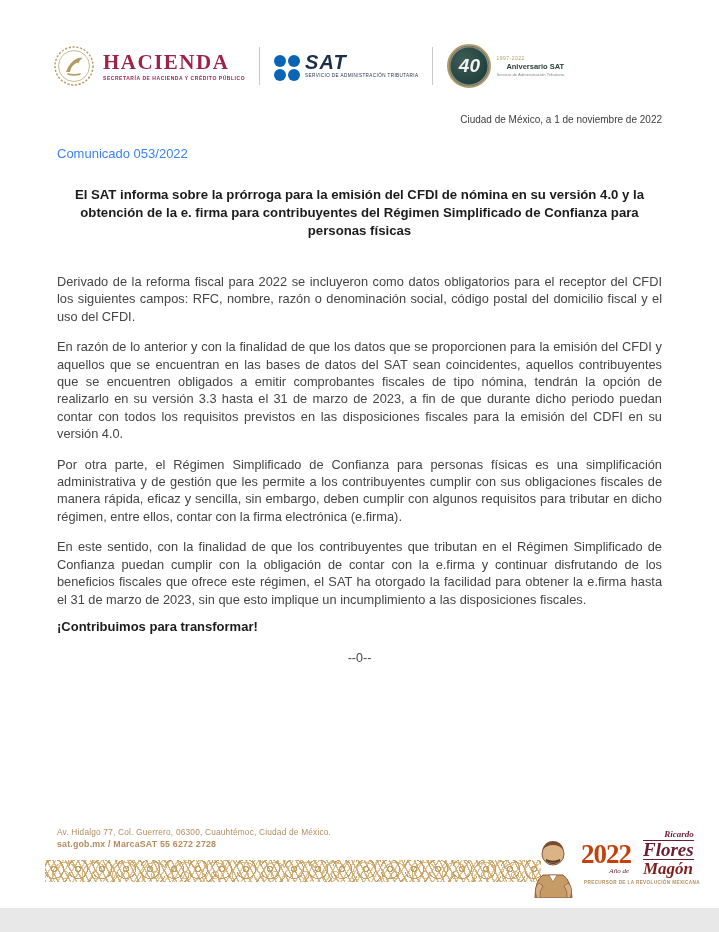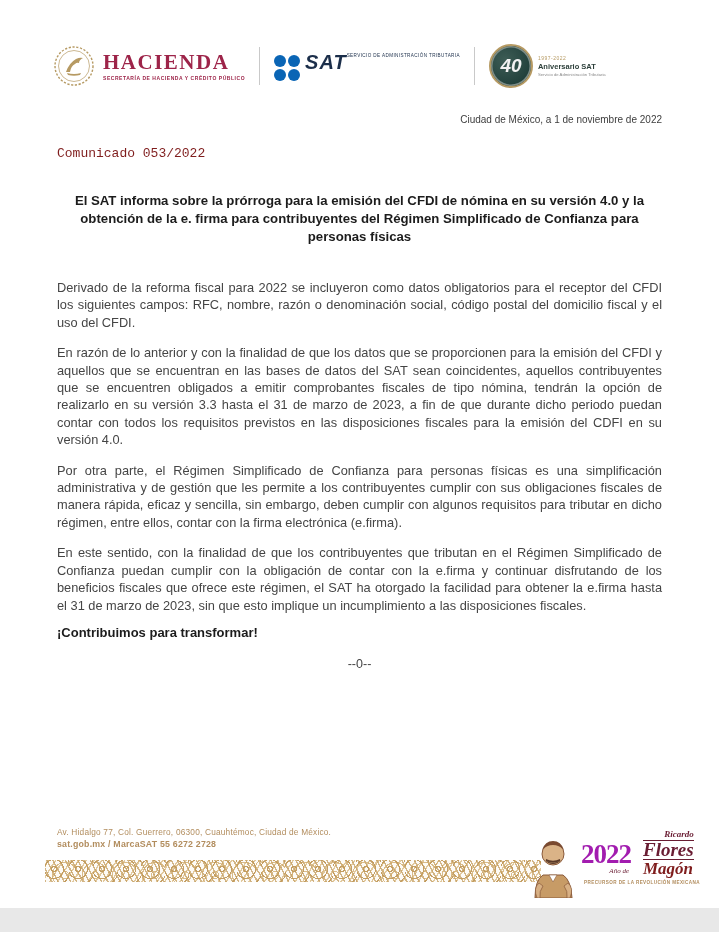--- a/index.html
+++ b/index.html
@@ -26,52 +26,52 @@
     color:#9d2449;line-height:22px;
   }
   .hac-sub{
     font-size:5px;letter-spacing:.55px;color:#9d2449;
     font-weight:bold;margin-top:2px;white-space:nowrap;
   }
   .vdiv{width:1px;height:38px;background:#c9c9c9;}
   .sat-block{display:flex;align-items:flex-start;gap:5px;}
   .sat-dots{display:grid;grid-template-columns:12px 12px;grid-gap:2px;margin-top:3px;}
   .sat-dot{width:12px;height:12px;border-radius:50%;background:#0a65b5;}
-  .sat-textcol{display:flex;flex-direction:row;}
+  .sat-textcol{display:flex;flex-direction:column;}
   .sat-name{
     font-weight:bold;font-style:italic;font-size:20px;line-height:20px;
     color:#1b2e4a;letter-spacing:1px;
   }
   .sat-sub{font-size:4.6px;color:#1b2e4a;letter-spacing:.4px;margin-top:1px;white-space:nowrap;}
   .anniv-block{display:flex;align-items:center;gap:5px;}
   .anniv-circle{
     width:40px;height:40px;border-radius:50%;
     background:radial-gradient(circle at 35% 35%, #3d5c55, #22413c 70%);
     border:2px solid #b69a63;
     display:flex;align-items:center;justify-content:center;
     color:#f2f2f2;font-weight:bold;font-style:italic;font-size:19px;
     box-shadow:inset 0 0 0 1.5px #7d8d88;
   }
   .anniv-text{display:flex;flex-direction:column;}
   .anniv-years{font-size:5px;color:#b69a63;letter-spacing:.5px;}
-  .anniv-label{font-size:7.5px;font-weight:bold;color:#2c3f3a;margin-top:1px;white-space:nowrap;}
+  .anniv-label{font-size:7.5px;font-weight:bold;color:#2c3f3a;margin-top:1px;white-space:nowrap;text-align:right;}
   .anniv-sub{font-size:4.2px;color:#8a8a8a;margin-top:1px;white-space:nowrap;}
 
   
   .content{
     position:absolute;left:57px;top:112px;width:605px;
     color:#454545;
   }
   .dateline{
     margin:0 0 18px 0;text-align:right;
     font-size:10px;color:#3d3d3d;line-height:16px;
   }
   .comunicado{
-    margin:0 0 30px 0;text-align:left;
-    font-size:13px;color:#7f1d1d;line-height:16px;font-family:Liberation Mono, monospace;
+    margin:0 0 24px 0;text-align:left;
+    font-size:13px;color:#3b82f6;line-height:16px;
   }
   .doc-title{
     margin:0 0 33px 0;
     font-size:13.2px;font-weight:bold;color:#1c1c1c;
     text-align:center;line-height:18px;
   }
   .body-par{
     margin:0 0 13px 0;
     font-size:12.8px;line-height:17.4px;
     text-align:justify;color:#454545;
@@ -105,21 +105,21 @@
     position:absolute;left:527px;top:830px;width:182px;height:72px;
     display:flex;align-items:flex-start;
   }
   .magon-portrait{margin-top:6px;}
   .magon-portrait svg{display:block;}
   .magon-main{display:flex;flex-direction:column;margin-left:2px;}
   .magon-row{display:flex;align-items:flex-start;}
   .magon-yearwrap{display:flex;flex-direction:column;align-items:flex-end;margin-top:12px;}
   .magon-year{
     font-family:"Liberation Serif",serif;font-weight:bold;
-    font-size:27px;line-height:24px;color:#a21caf;letter-spacing:-1px;
+    font-size:27px;line-height:24px;color:#c2410c;letter-spacing:-1px;
   }
   .magon-anode{
     font-family:"Liberation Serif",serif;font-style:italic;
     font-size:7px;color:#691c32;margin-top:1px;margin-right:2px;
   }
   .magon-names{display:flex;flex-direction:column;margin-left:12px;}
   .magon-ricardo{
     font-family:"Liberation Serif",serif;font-style:italic;font-weight:bold;
     font-size:9px;color:#691c32;text-align:right;line-height:9px;
     border-bottom:.5px solid #691c32;padding-bottom:1px;

